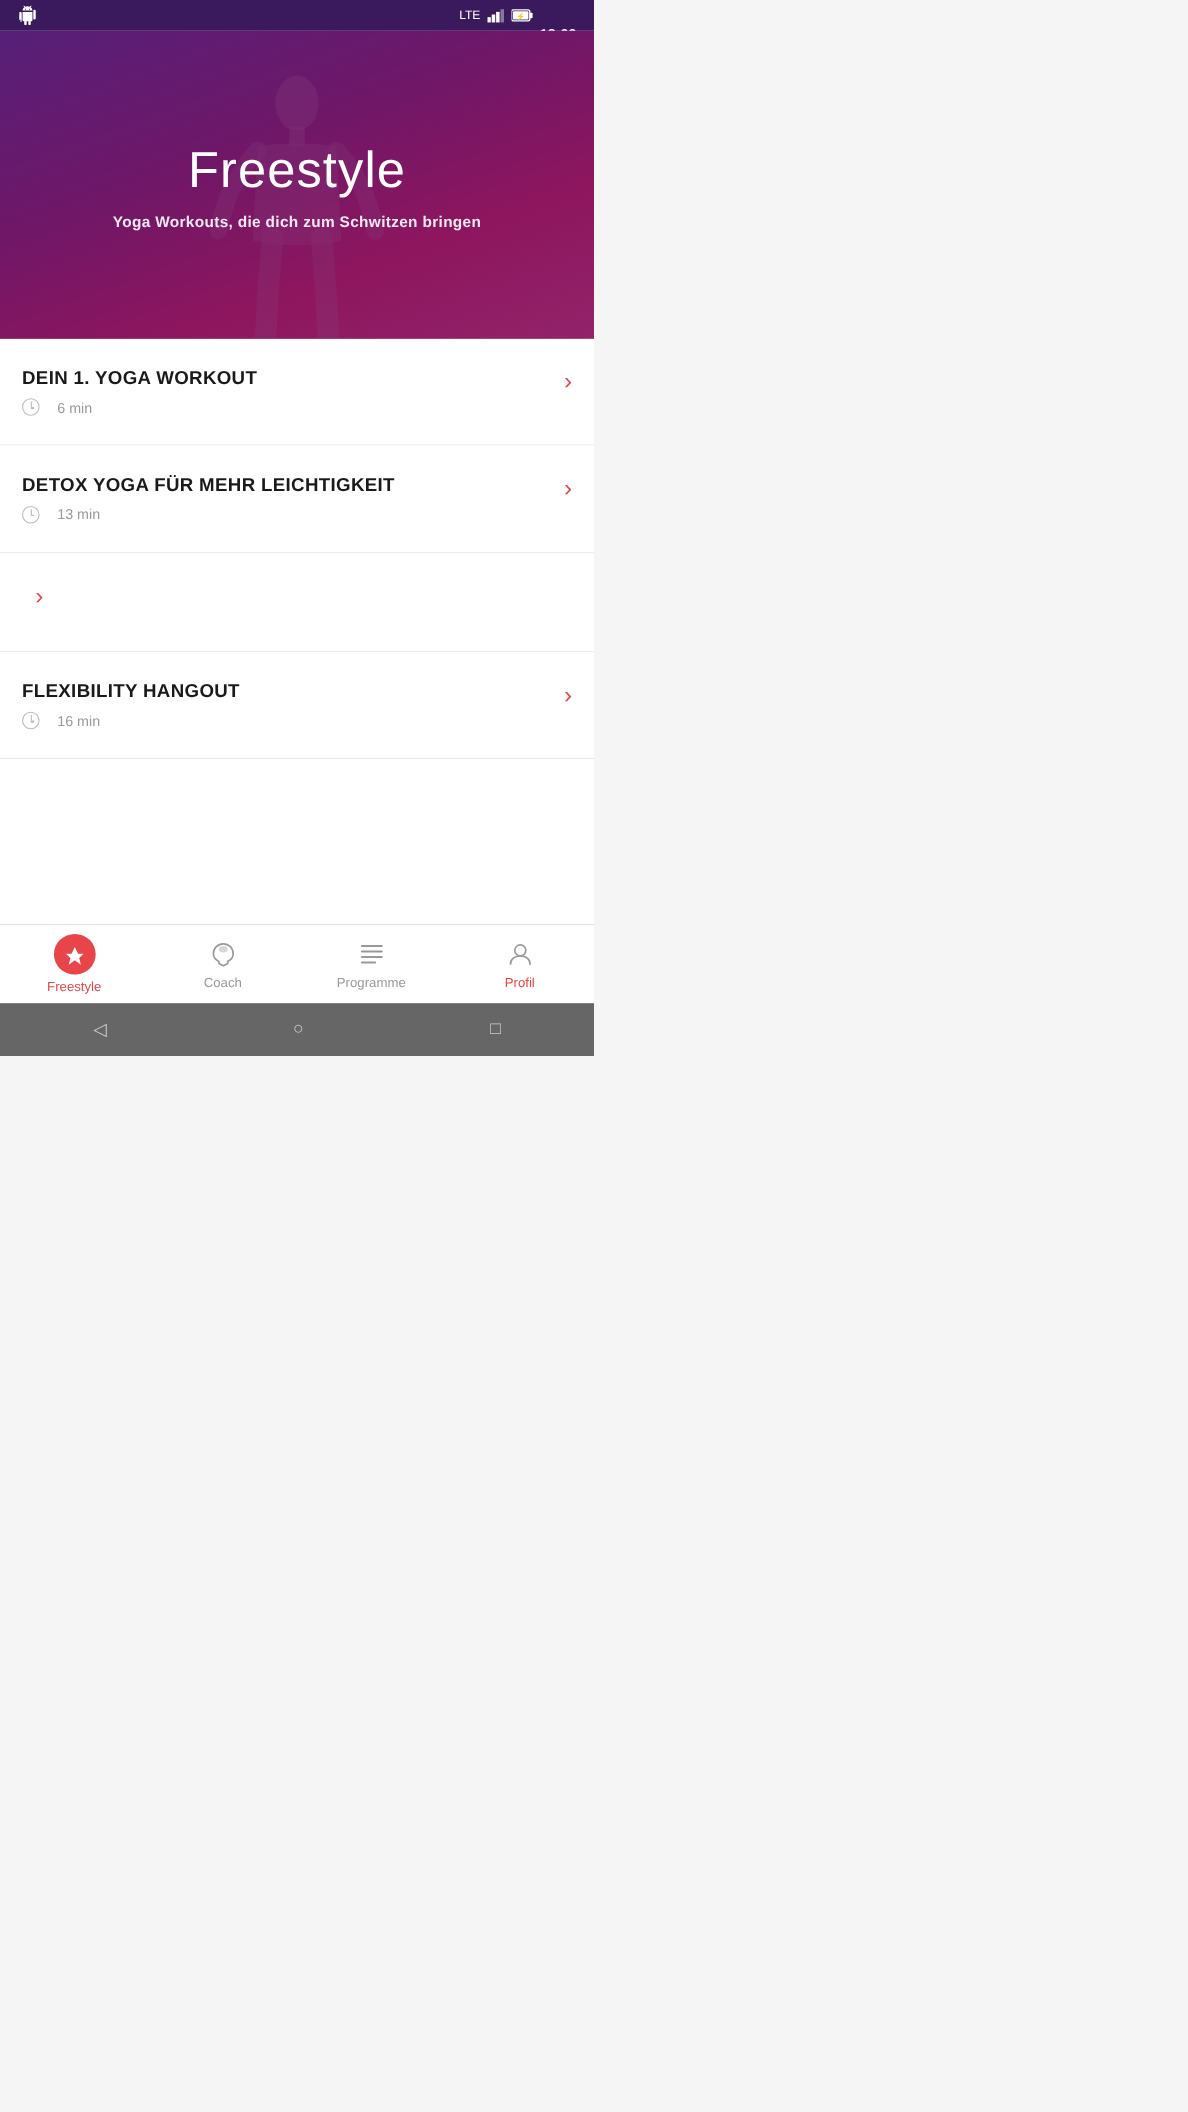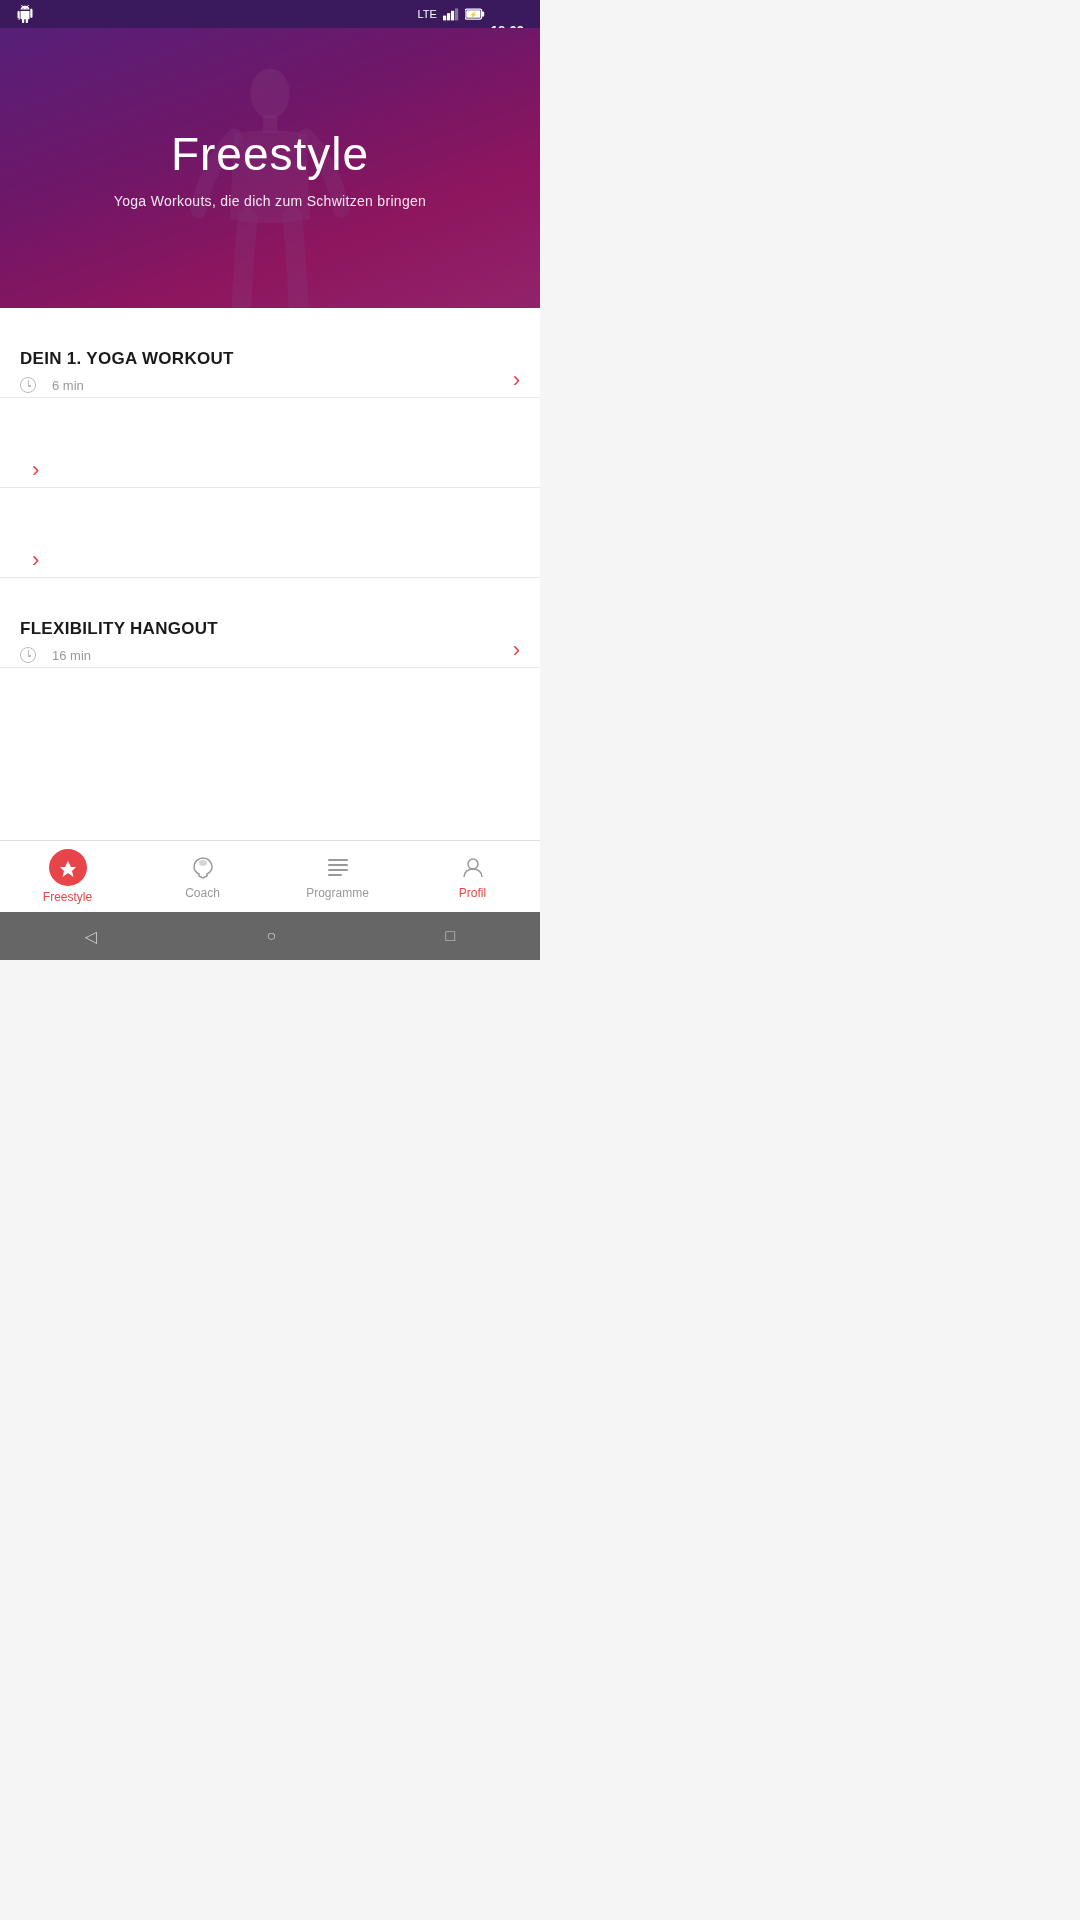--- a/index.html
+++ b/index.html
@@ -94,36 +94,36 @@
       color: white;
       font-size: 46px;
       font-weight: 300;
       letter-spacing: 1px;
       margin-bottom: 12px;
     }
 
     .hero-subtitle {
       color: rgba(255,255,255,0.9);
       font-size: 14px;
-      font-weight: 400;
+      font-weight: 700;
       letter-spacing: 0.3px;
     }
 
     
     .workout-list {
       flex: 1;
       background: white;
       overflow-y: auto;
     }
 
     .workout-item {
       display: flex;
-      align-items: flex-end;
+      align-items: flex-start;
       justify-content: space-between;
-      padding: 4px 20px;
+      padding: 26px 20px;
       border-bottom: 1px solid #e8e8e8;
       background: white;
       cursor: pointer;
       min-height: 90px;
     }
 
     .workout-item-content {
       flex: 1;
     }
 
@@ -312,20 +312,27 @@
     <div class="workout-item-content">
       <div class="workout-name">DEIN 1. YOGA WORKOUT</div>
       <div class="workout-duration">
         <div class="clock-icon"></div>
         <span>6 min</span>
       </div>
     </div>
     <span class="chevron-right">›</span>
   </div>
     <div class="workout-item">
+    <div class="workout-item-content">
+      <div class="workout-name">DETOX YOGA FÜR MEHR LEICHTIGKEIT</div>
+      <div class="workout-duration">
+        <div class="clock-icon"></div>
+        <span>13 min</span>
+      </div>
+    </div>
     <span class="chevron-right">›</span>
   </div>
     <div class="workout-item">
     <span class="chevron-right">›</span>
   </div>
     <div class="workout-item">
     <div class="workout-item-content">
       <div class="workout-name">FLEXIBILITY HANGOUT</div>
       <div class="workout-duration">
         <div class="clock-icon"></div>

